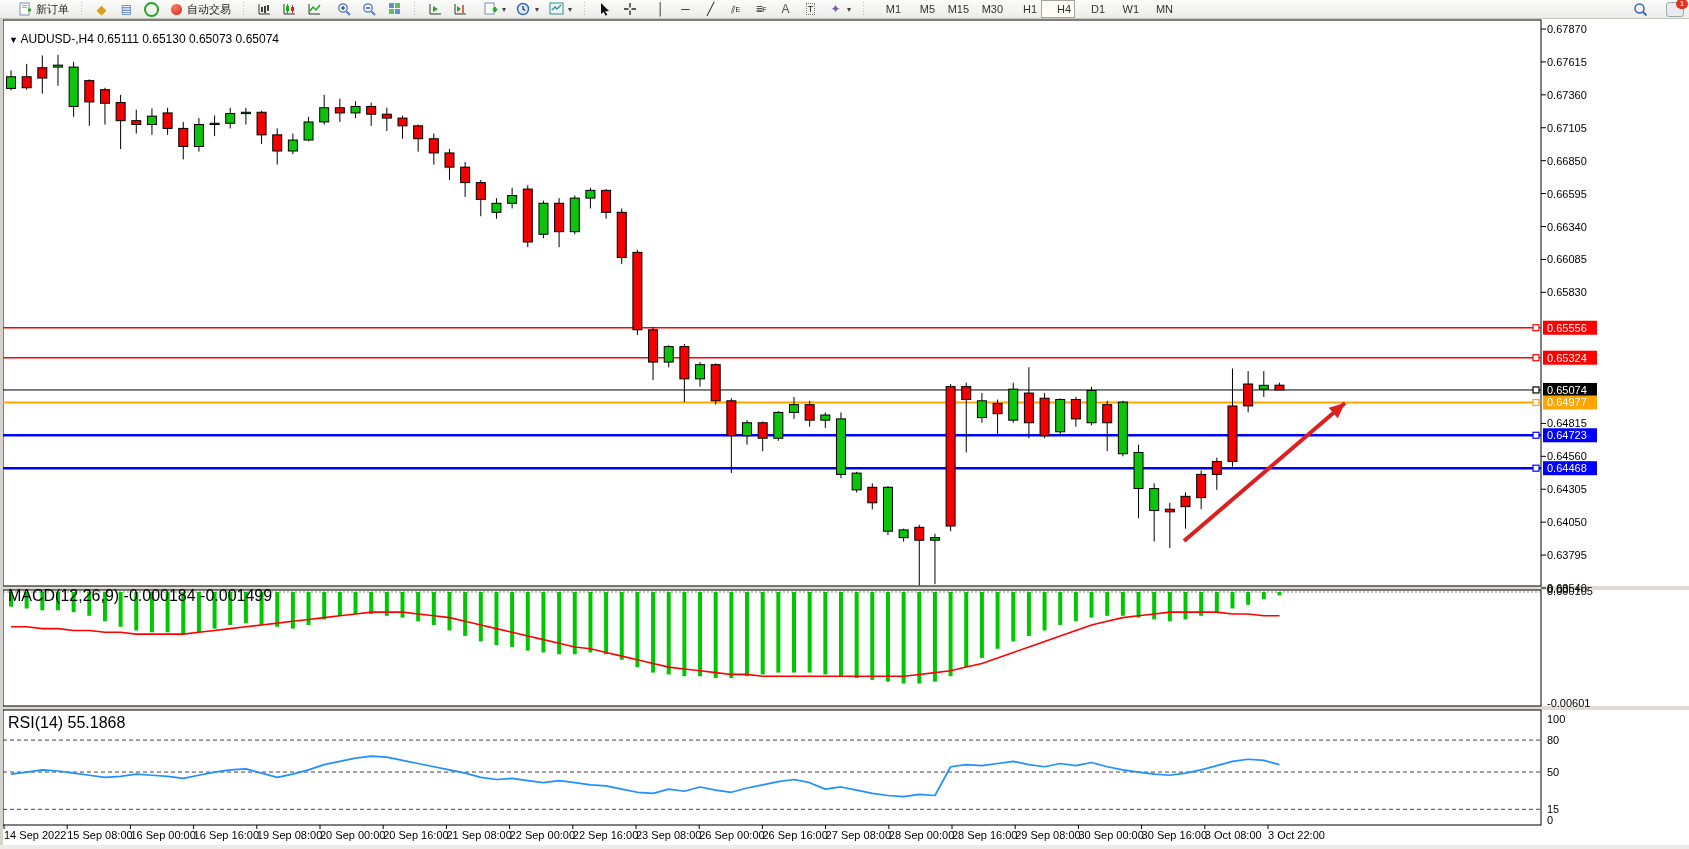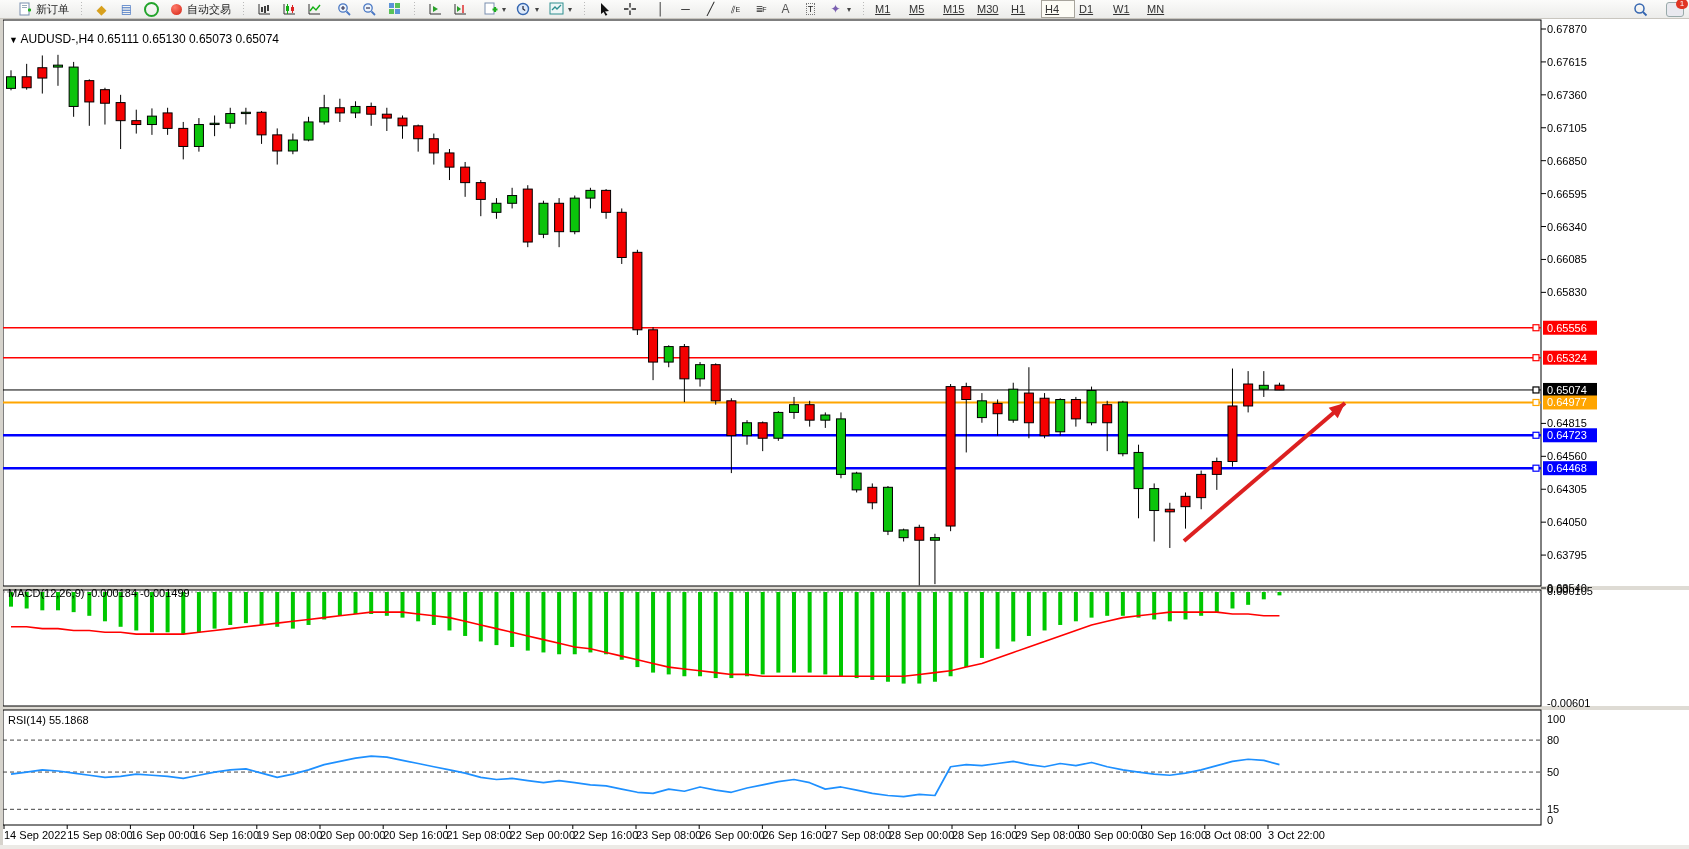--- a/index.html
+++ b/index.html
@@ -10,39 +10,39 @@
   .toolbar{position:absolute;left:0;top:0;width:1689px;height:18px;
     background:linear-gradient(#fbfbfa,#ececea);border-bottom:1px solid #c9c6bf;
     display:flex;align-items:center;font-size:11px;color:#222;z-index:5;padding-left:10px;}
   .tgroup{display:flex;align-items:center;height:18px;padding:0 3px;}
   .grip{width:5px;height:14px;margin:0 2px;
     background-image:repeating-linear-gradient(#bbb 0 1px,transparent 1px 3px);
     background-size:1px 100%;background-repeat:repeat-y;background-position:2px 0;}
   .tbtn{display:flex;align-items:center;gap:3px;padding:1px 4px;height:15px;border:1px solid transparent;cursor:default;}
   .ic{display:inline-flex;align-items:center;justify-content:center;width:15px;height:15px;font-size:12px;line-height:15px;}
   .caret{font-size:8px;color:#444;margin-left:1px;}
-  .tf-btn{min-width:26px;text-align:left;padding:1px 3px;height:14px;line-height:14px;border:1px solid transparent;color:#333;text-decoration:underline;}
+  .tf-btn{min-width:26px;text-align:right;padding:1px 3px;height:14px;line-height:14px;border:1px solid transparent;color:#333;}
   .tf-btn.active{border:1px solid #a8a59c;background:#fdfcf5;box-shadow:inset 0 0 1px #fff;}
   .cn{letter-spacing:0;}
   .bubble{position:relative;width:16px;height:13px;background:#e9e9ef;border:1px solid #9aa;border-radius:3px;}
   .bubble .badge{position:absolute;right:-5px;top:-4px;min-width:10px;height:10px;background:#e03423;color:#fff;
     border-radius:6px;font-size:8px;line-height:10px;text-align:center;padding:0 1px;}
   .dot-red{width:11px;height:11px;border-radius:50%;background:radial-gradient(circle at 35% 30%,#ff7a6a,#d42313);}
   .dot-green{width:11px;height:11px;border-radius:50%;border:2px solid #23a42c;}
   .gold{color:#d8a01d;font-size:13px;}
   .blueic{color:#4a78c4;}
   .tile4{width:12px;height:12px;display:grid;grid-template-columns:5px 5px;grid-template-rows:5px 5px;gap:1px;}
   .tile4 i{background:#5b93d8;}
   .tile4 i:nth-child(2){background:#58c158;}
   .tile4 i:nth-child(3){background:#58c158;}
   .boxT{border:1px dotted #777;padding:0 1px;font-size:9px;line-height:10px;}
 
   
   #chartsvg{position:absolute;left:0;top:0;z-index:1;}
-  .ovl{position:absolute;z-index:3;font-size:11px;color:#000;white-space:nowrap;}
+  .ovl{position:absolute;z-index:3;font-size:16px;color:#000;white-space:nowrap;}
   .edgeL{position:absolute;left:0;top:18px;width:3px;height:831px;background:#d6d3cc;z-index:2;}
   .edgeB{position:absolute;left:0;top:845px;width:1689px;height:4px;background:#eceae6;z-index:2;}
 </style>
 </head>
 <body>
 <div id="app">
 
   <div class="toolbar">
     <div class="tgroup">
       <span class="tbtn">

